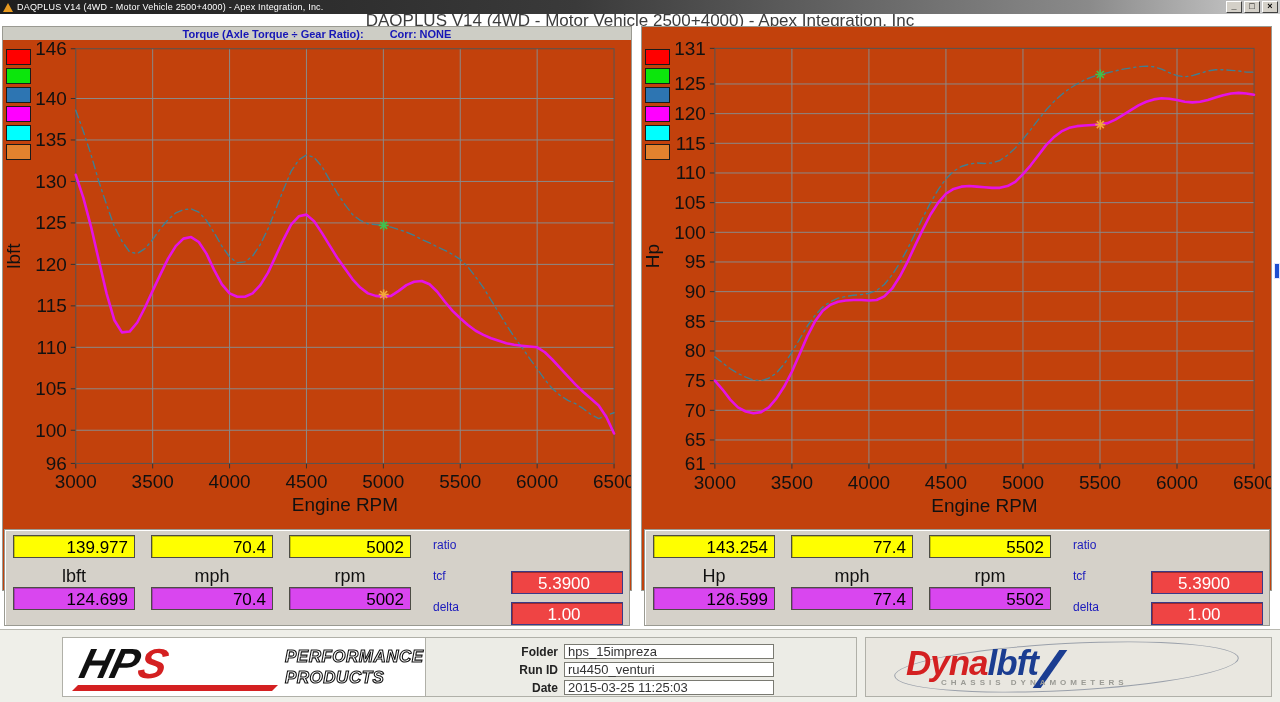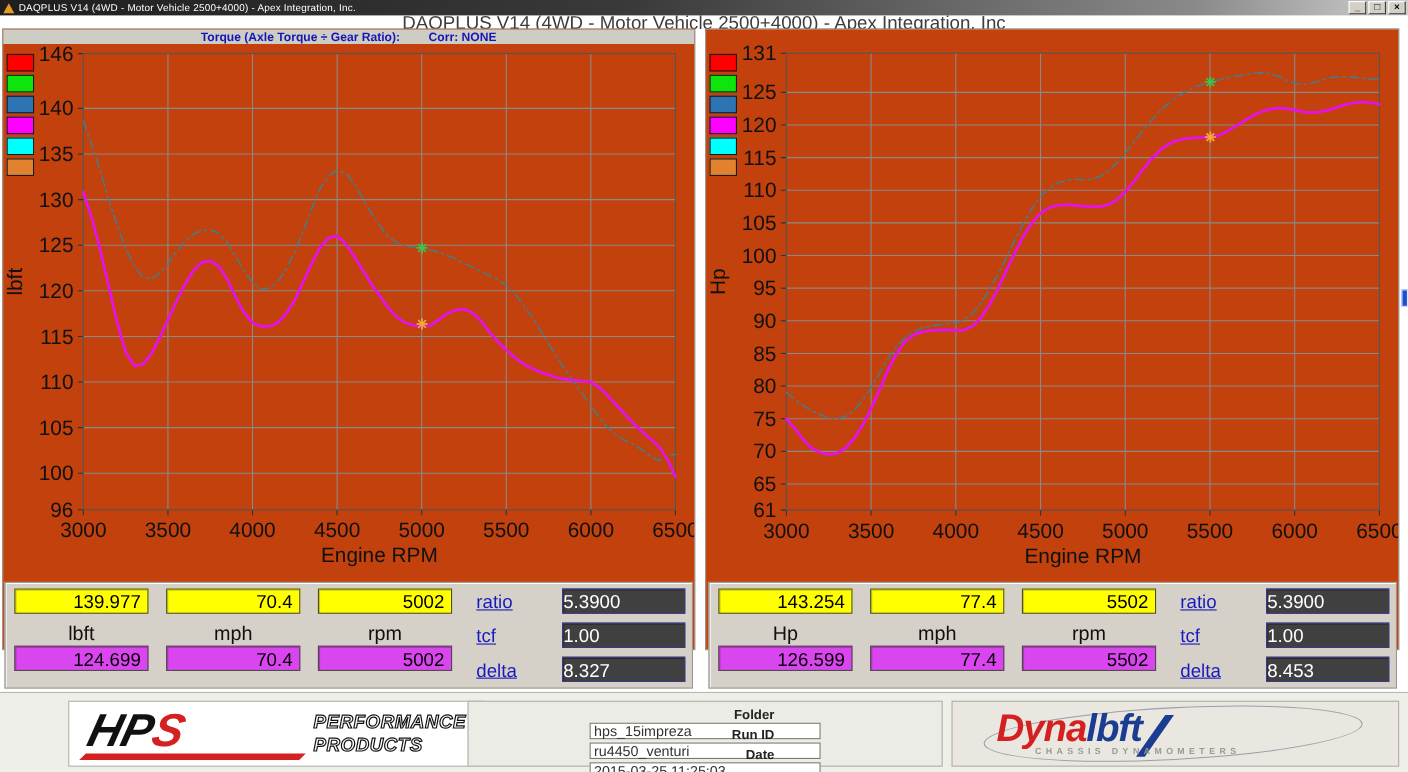--- a/index.html
+++ b/index.html
@@ -39,42 +39,42 @@
     background:#d5d1c9; border:1px solid #9a9a92; box-shadow: inset 1px 1px 0 #ffffff; }
   #left-readout  { left:4px; }
   #right-readout { left:644px; }
   .ro-box { position:absolute; width:122px; height:23px; border:1px solid #4d4d45;
     box-shadow: inset 1px 1px 0 rgba(0,0,0,.22); font-size:17px; text-align:right;
     padding:2px 6px 0 0; color:#000; }
   .ro-yellow { background:#ffff00; top:5px; }
   .ro-green  { background:#d946ef; top:57px; }
   .ro-label { position:absolute; top:36px; width:122px; text-align:center;
     font-size:18px; color:#111; }
-  .stat-label { position:absolute; left:428px; width:66px; font-size:17px; color:#1a1abc;text-decoration:underline; }
-  .stat-box { position:absolute; left:506px; width:112px; height:23px; background:#404040;
-    border:1px solid #3a3a88; color:#fff; font-size:17px; text-align:left; padding:2px 6px 0 0;
-    box-shadow: inset 1px 1px 0 rgba(0,0,0,.35); }
+  .stat-label { position:absolute; left:428px; width:66px; font-size:12px; color:#1a1abc; }
+  .stat-box { position:absolute; left:506px; width:112px; height:23px; background:#ef4444;
+    border:1px solid #3a3a88; color:#fff; font-size:17px; text-align:center; padding:2px 6px 0 0;
+    box-shadow: inset 1px 1px 0 rgba(0,0,0,.35); margin-top: 36px; }
   .c0 { left:8px; } .c1 { left:146px; } .c2 { left:284px; }
 
   
   .footer { position:absolute; left:0; top:629px; width:1280px; height:73px;
     background:#efefe9; border-top:1px solid #b8b8b0; }
   .hps-panel { position:absolute; left:62px; top:7px; width:378px; height:60px;
     background:#fff; border:1px solid #b0b0a8; overflow:hidden; }
   .hps-mark { position:absolute; left:18px; top:6px; transform:skewX(-14deg);
     font-size:42px; font-weight:900; font-style:italic; line-height:40px; color:#111; }
   .hps-s { color:#d42021; }
   .hps-swoosh { position:absolute; left:12px; top:47px; width:200px; height:6px;
     background:#d42021; transform:skewX(-45deg); }
   .hps-words { position:absolute; left:222px; top:8px; font-weight:900; font-style:italic;
     font-size:17px; line-height:21px; color:#fff; -webkit-text-stroke:1.1px #111;
     letter-spacing:.5px; }
   .fields-panel { position:absolute; left:425px; top:7px; width:432px; height:60px;
     background:#ececе6; background:#ececE6; border:1px solid #b0b0a8; padding-top:5px; }
-  .field-row { display:flex; align-items:center; height:17px; margin-bottom:1px;flex-direction:column; }
+  .field-row { display:flex; align-items:center; height:17px; margin-bottom:1px; }
   .field-label { width:138px; text-align:right; font-weight:bold; font-size:12px;
     color:#222; padding-right:6px; }
   .field-input { width:210px; height:15px; border:1px solid #7a7a72; background:#fff;
     font-size:13px; color:#333; padding:0 3px; line-height:13px; }
   .dynapack-panel { position:absolute; left:865px; top:7px; width:407px; height:60px;
     background:#e9e7e0; border:1px solid #b0b0a8; overflow:hidden; }
   .dp-ellipse { position:absolute; left:28px; top:5px; width:345px; height:48px;
     border:1px solid #9aa0aa; border-radius:50%; transform:rotate(-3deg); }
   .dp-text { position:absolute; left:40px; top:6px; font-size:35px; line-height:38px;
     font-weight:900; font-style:italic; letter-spacing:-1px; }

